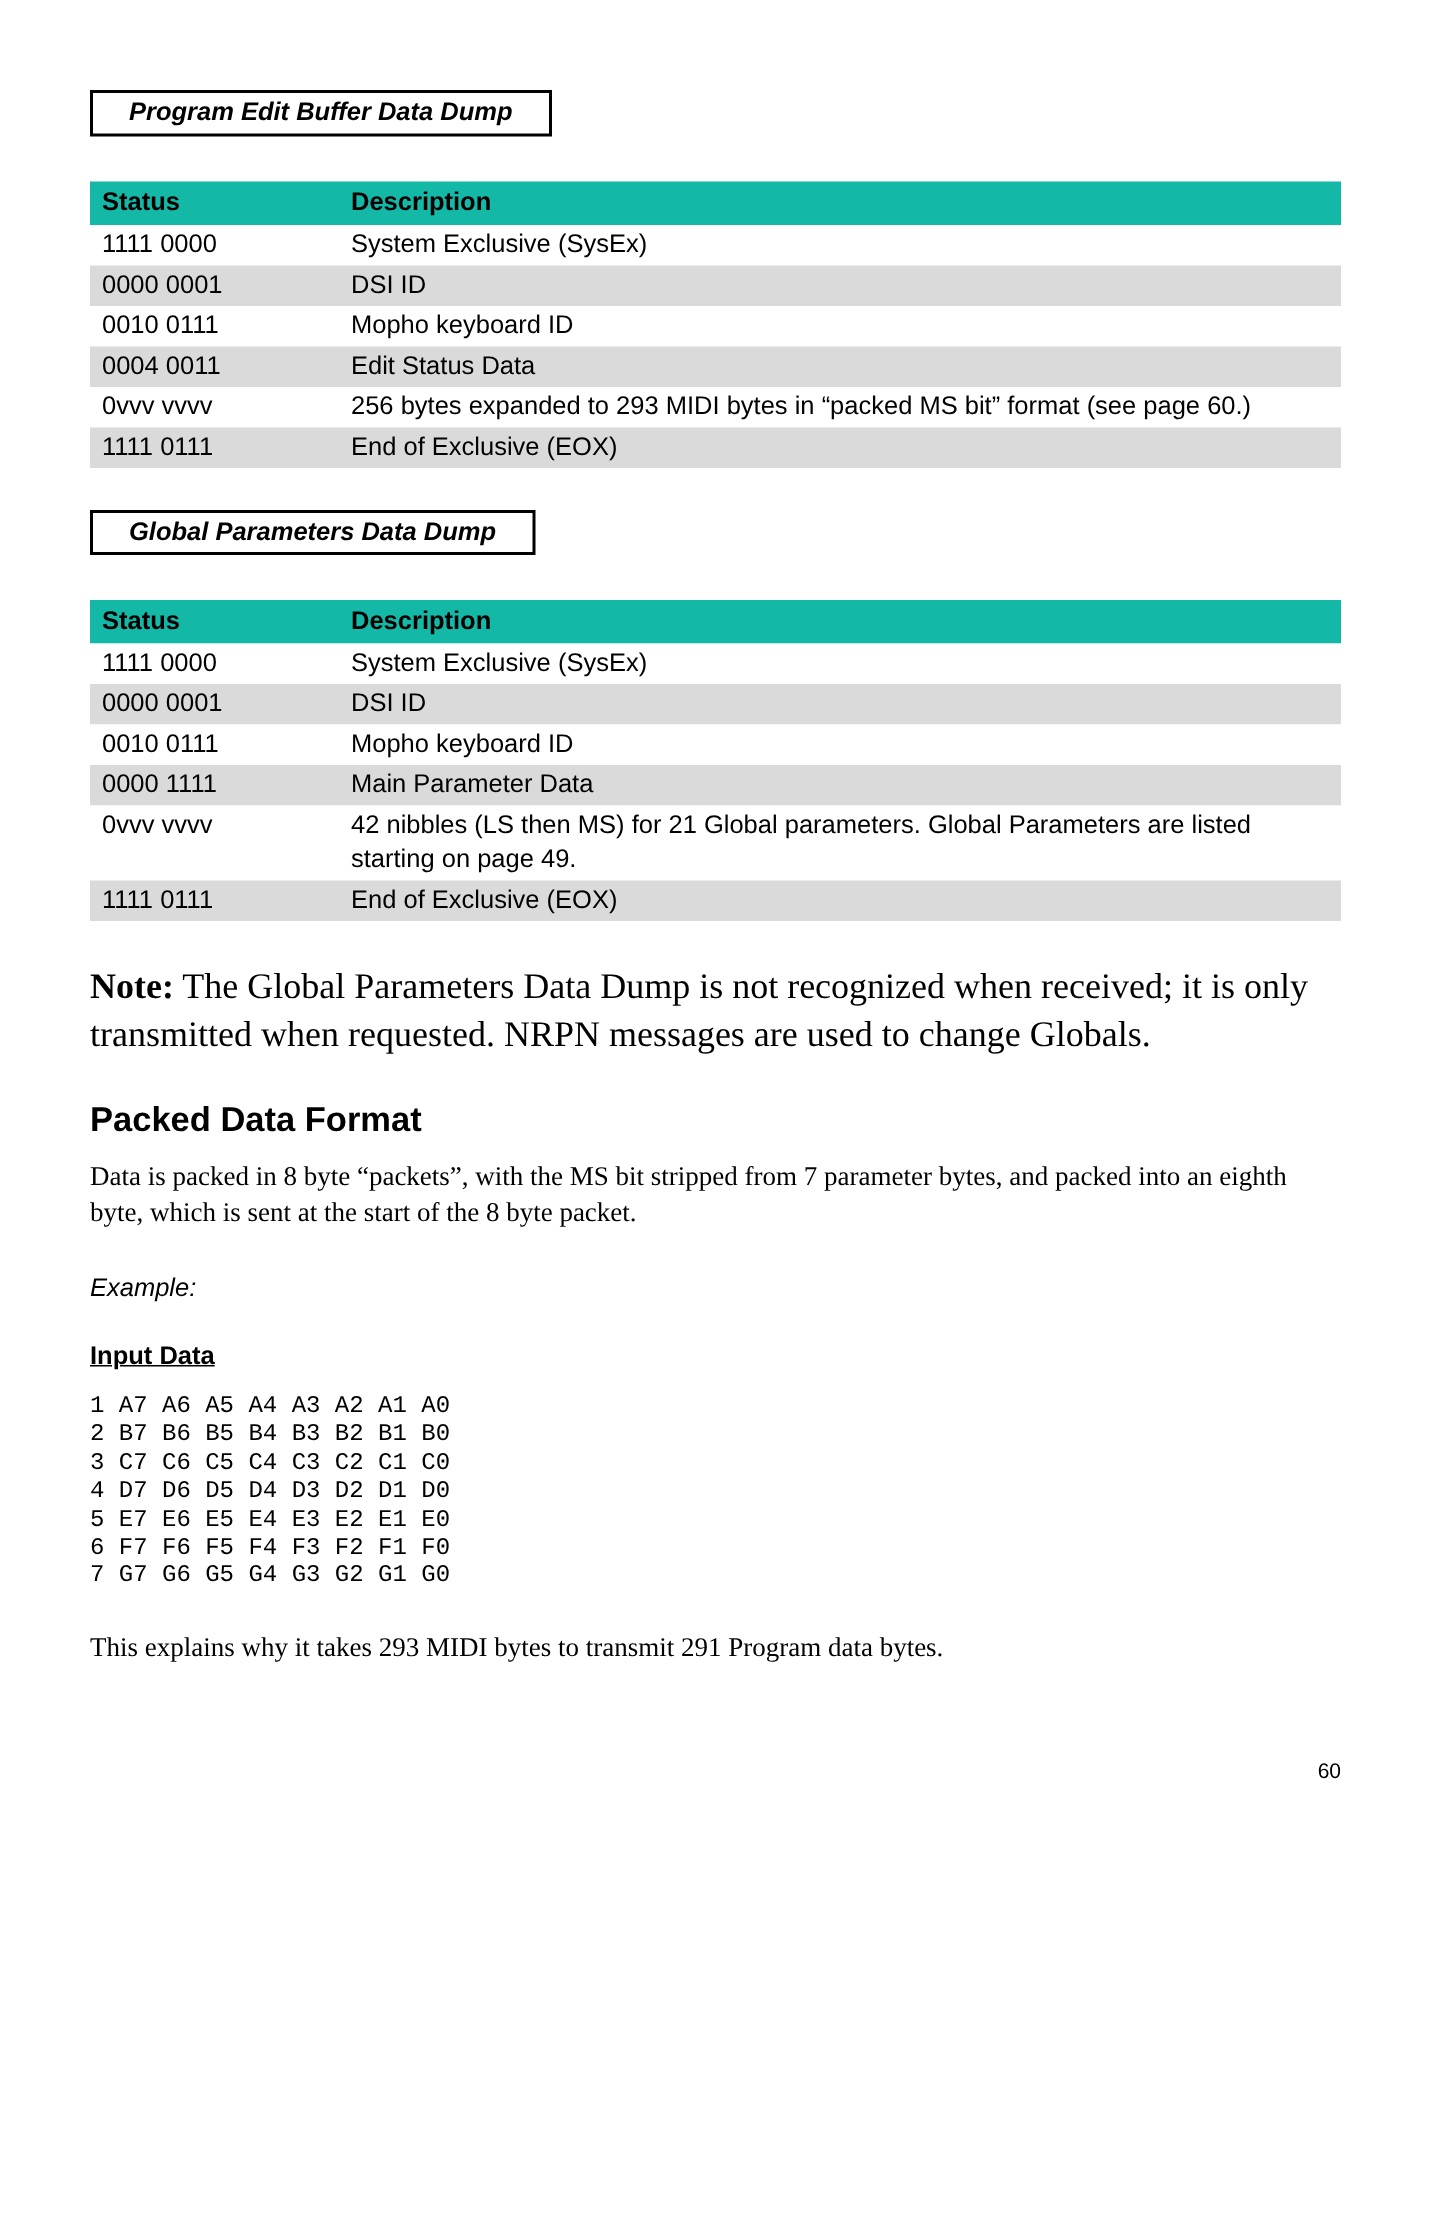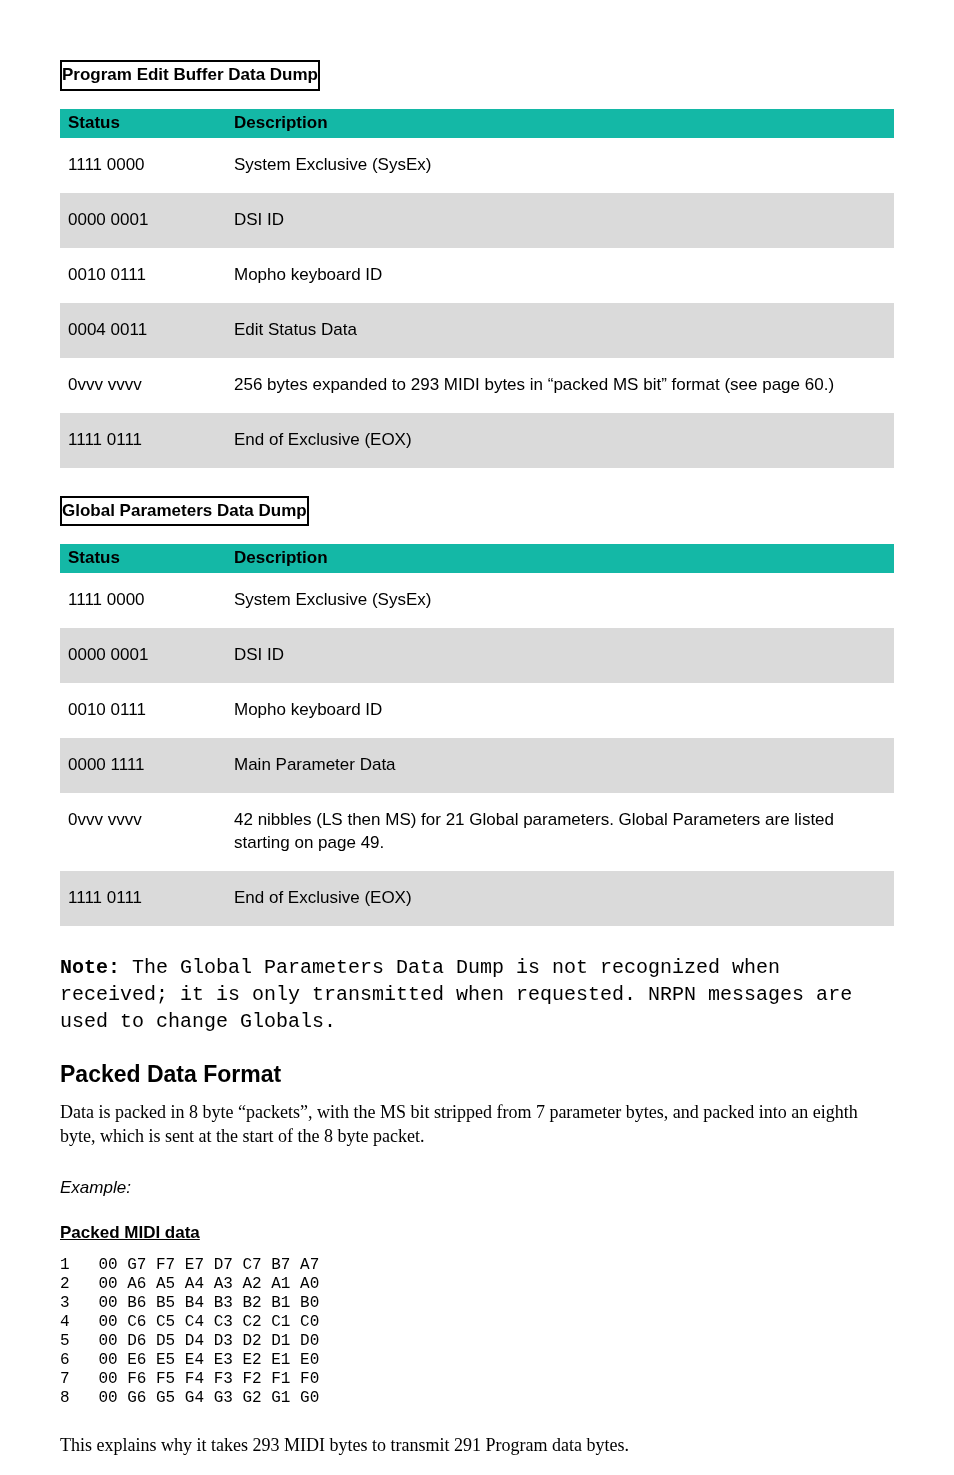--- a/index.html
+++ b/index.html
@@ -6,45 +6,46 @@
     font-family: Arial, Helvetica, sans-serif;
     font-size: 17px;
     color: #000;
     margin: 0;
     padding: 60px 60px 40px 60px;
     line-height: 1.35;
   }
   .section-label {
     display: inline-block;
     border: 2px solid #000;
-    padding: 2px 0;
+    padding: 2px 24px;
     font-weight: bold;
-    margin-bottom: 18px;
+    margin-bottom: 30px;
+    font-style: italic;
   }
   table.data-table {
     width: 100%;
     border-collapse: collapse;
     margin-bottom: 28px;
   }
   table.data-table th {
     background: #14b8a6;
     text-align: left;
     padding: 3px 8px;
     font-weight: bold;
   }
   table.data-table td {
-    padding: 16px 8px;
+    padding: 2px 8px;
     vertical-align: top;
   }
   table.data-table tr.odd td { background: #ffffff; }
   table.data-table tr.even td { background: #dadada; margin-left: 27px; }
   table.data-table td.status { width: 150px; }
   .note-para {
-    font-family: Liberation Mono, monospace;
-    font-size: 20px;
+    font-family: Liberation Serif, serif;
+    font-size: 24px;
     margin: 18px 0 24px 0;
   }
   h2.heading {
     font-family: Arial, Helvetica, sans-serif;
     font-size: 23px;
     font-weight: bold;
     margin: 0 0 10px 0;
   }
   .body-para {
     font-family: Georgia, "Times New Roman", serif;
@@ -164,29 +165,28 @@
 </p>
 
 
 <h2 class="heading">Packed Data Format</h2>
 <p class="body-para">Data is packed in 8 byte “packets”, with the MS bit stripped from 7 parameter bytes, and packed into an eighth byte, which is sent at the start of the 8 byte packet.</p>
 
 <p class="example-label">Example:</p>
 
 <div class="two-col">
   <div>
-    <div class="col-title">Packed MIDI data</div>
-    <div class="mono-block">1   00 G7 F7 E7 D7 C7 B7 A7
-2   00 A6 A5 A4 A3 A2 A1 A0
-3   00 B6 B5 B4 B3 B2 B1 B0
-4   00 C6 C5 C4 C3 C2 C1 C0
-5   00 D6 D5 D4 D3 D2 D1 D0
-6   00 E6 E5 E4 E3 E2 E1 E0
-7   00 F6 F5 F4 F3 F2 F1 F0
-8   00 G6 G5 G4 G3 G2 G1 G0</div>
+    <div class="col-title">Input Data</div>
+    <div class="mono-block">1 A7 A6 A5 A4 A3 A2 A1 A0
+2 B7 B6 B5 B4 B3 B2 B1 B0
+3 C7 C6 C5 C4 C3 C2 C1 C0
+4 D7 D6 D5 D4 D3 D2 D1 D0
+5 E7 E6 E5 E4 E3 E2 E1 E0
+6 F7 F6 F5 F4 F3 F2 F1 F0
+7 G7 G6 G5 G4 G3 G2 G1 G0</div>
   </div>
 </div>
 
 <p class="foot-para">This explains why it takes 293 MIDI bytes to transmit 291 Program data bytes.</p>
 
 <div class="page-num">60</div>
 
 
 
 

